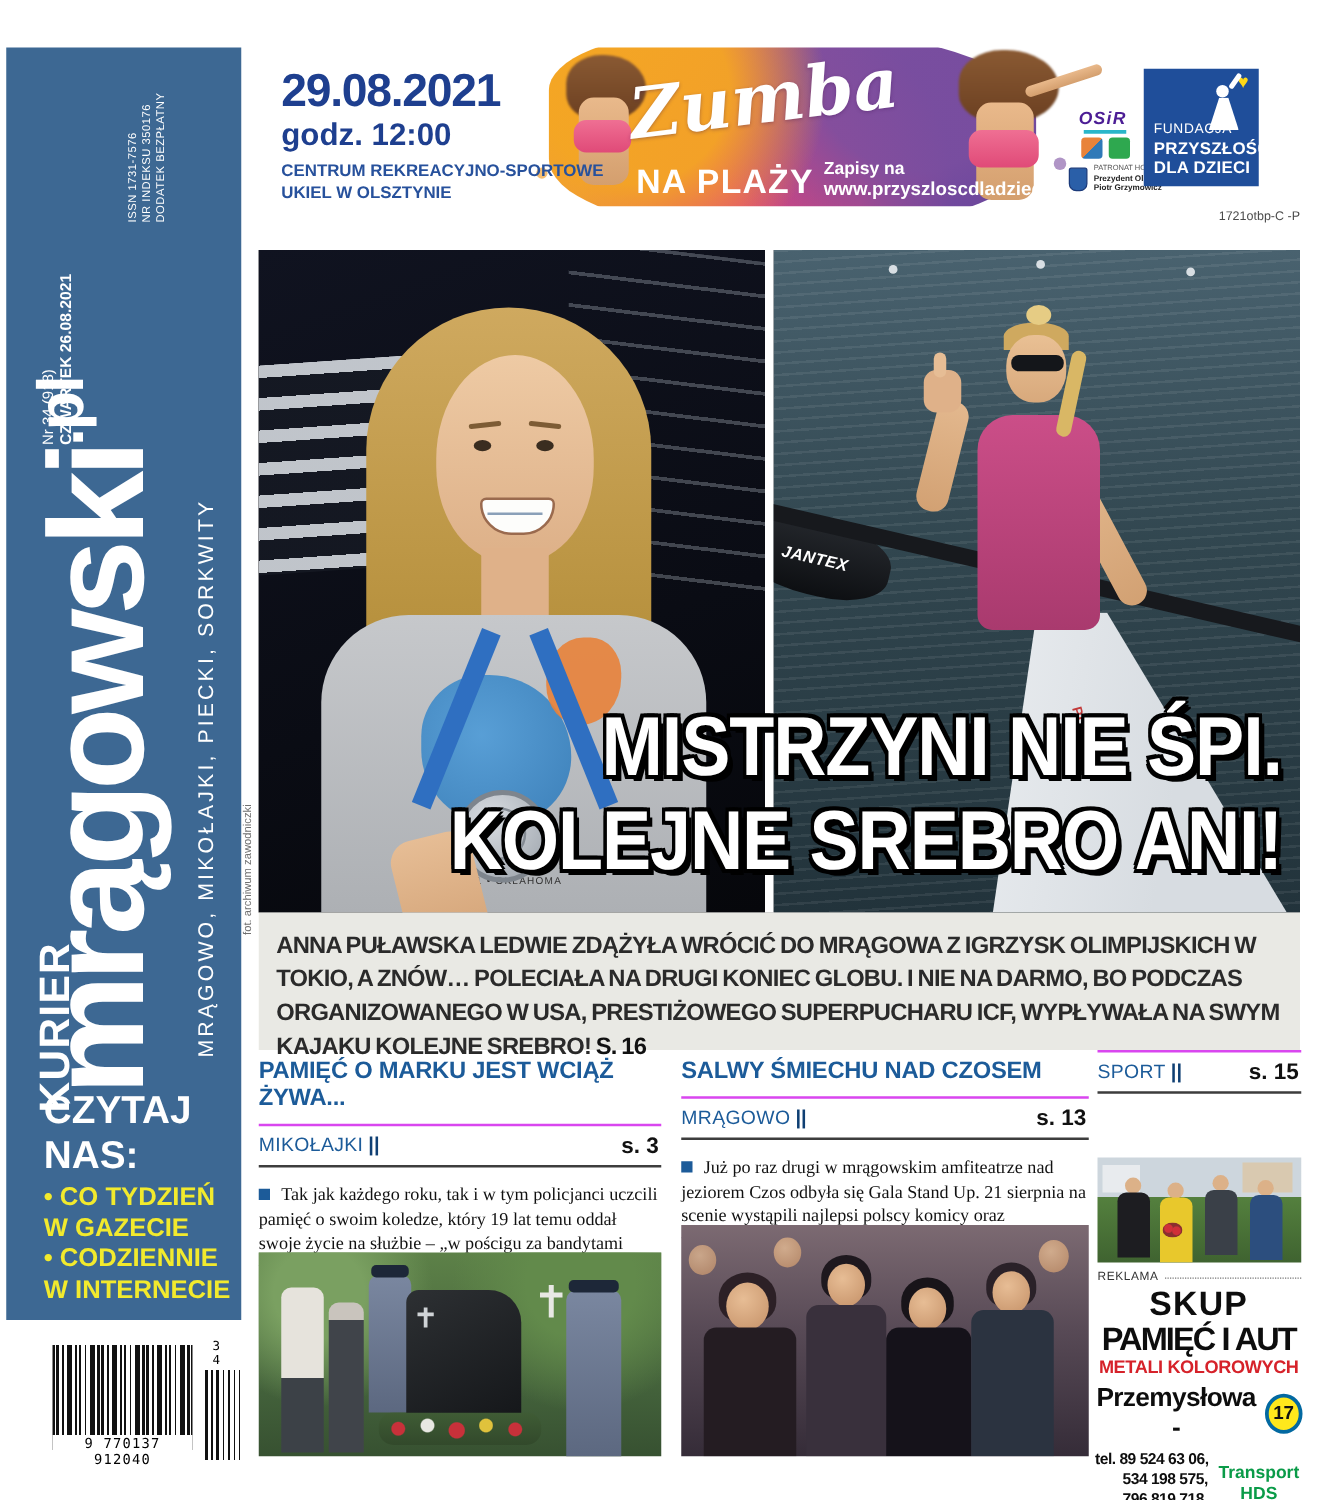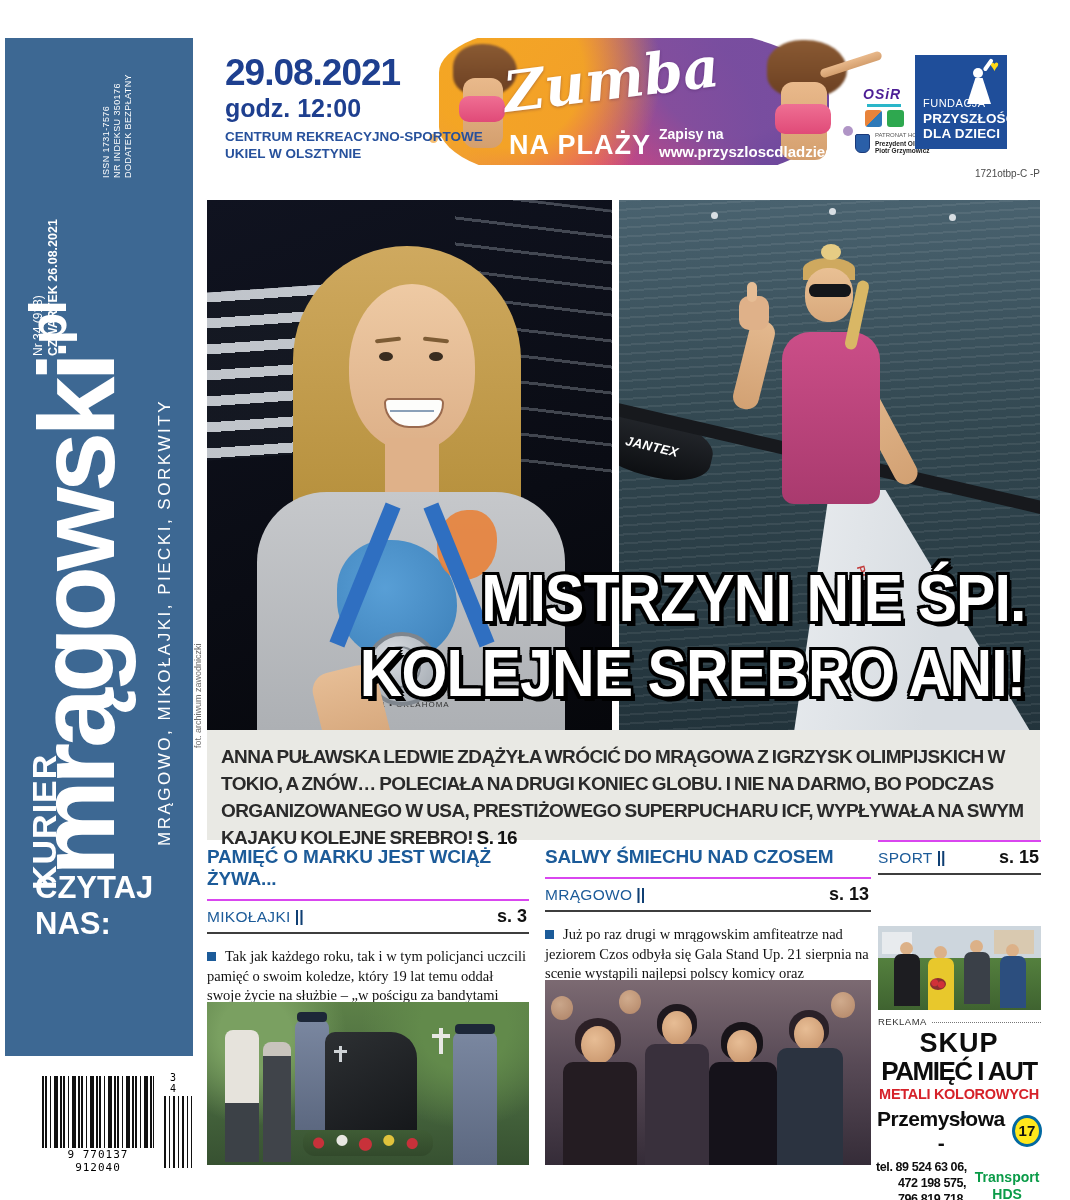--- a/index.html
+++ b/index.html
@@ -231,20 +231,26 @@
       <div>Nr 34 (918)</div>
       <b>CZWARTEK 26.08.2021</b>
     </div>
     <div class="rot logo"><span>mrągowski</span><span class="pl">.pl</span></div>
     <div class="rot kurier">KURIER</div>
     <div class="rot coverage">MRĄGOWO, MIKOŁAJKI, PIECKI, SORKWITY</div>
     <div class="abs czytaj">
       <div>CZYTAJ</div>
       <div>NAS:</div>
     </div>
+    <div class="abs yellow">
+      <div>• CO TYDZIEŃ</div>
+      <div>W GAZECIE</div>
+      <div>• CODZIENNIE</div>
+      <div>W INTERNECIE</div>
+    </div>
   </div>
 
   <div class="abs barcode">
     <div class="bars-main"></div>
     <div class="bars-digits">9 770137 912040</div>
     <div class="addon">
       <div class="addon-digits">3 4</div>
       <div class="bars-addon"></div>
     </div>
   </div>
@@ -436,21 +442,21 @@
     <div class="ad-l1">SKUP</div>
     <div class="ad-l2">PAMIĘĆ I AUT</div>
     <div class="ad-l3">METALI KOLOROWYCH</div>
     <div class="ad-street">
       <span class="st">Przemysłowa -</span>
       <span class="badge">17</span>
     </div>
     <div class="ad-contact">
       <div class="phones">
         <div>tel. 89 524 63 06,</div>
-        <div class="ph-ind">472 198 575,</div>
+        <div class="ph-ind">534 198 575,</div>
         <div class="ph-ind">796 819 718</div>
       </div>
       <div class="transport">
         <div>Transport</div>
         <div>HDS</div>
       </div>
     </div>
 
   </div>
 

